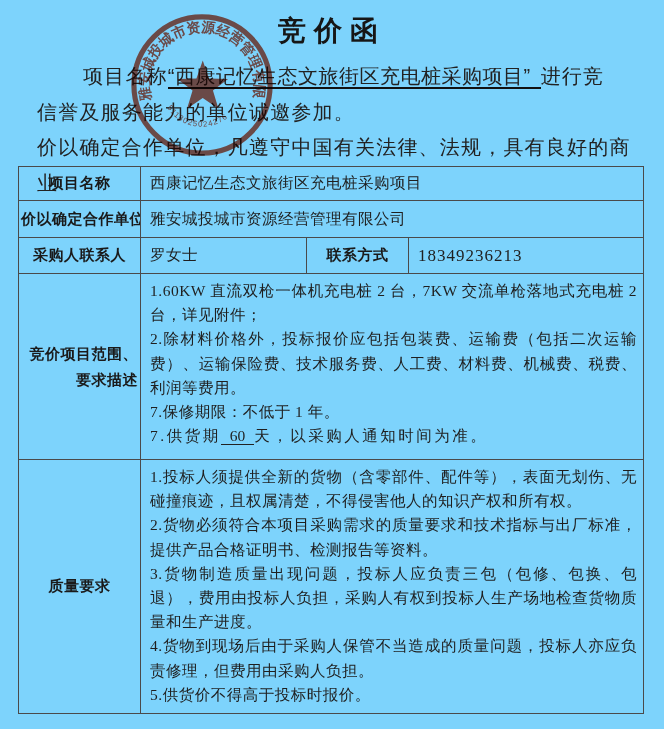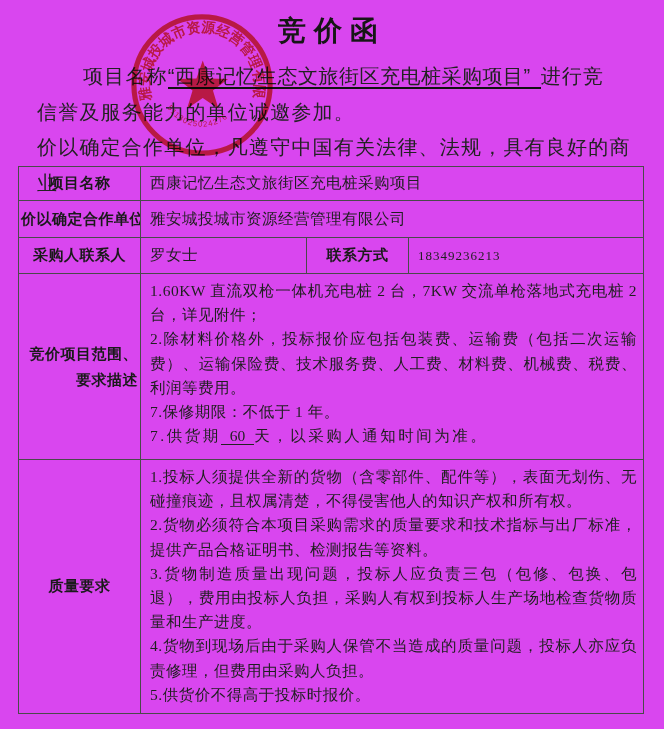--- a/index.html
+++ b/index.html
@@ -1,19 +1,19 @@
 <!DOCTYPE html>
 <html><head>
 <meta charset="utf-8">
 <style>
   html,body { margin:0; padding:0; background:#ffffff; }
   .page {
     position:relative;
     width:664px; height:729px;
-    background:#d946ef;
+    background:#7dd3fc;
     color:#1c1c1c;
     font-family:"Liberation Serif","DejaVu Serif",serif;
     overflow:hidden;
   }
   .title {
     position:absolute; top:12px; left:0; width:100%;
     margin:0; text-align:center;
     font-size:28px; font-weight:bold; letter-spacing:8px;
     font-family:"Liberation Serif","DejaVu Serif",serif;
     color:#161616;
@@ -54,21 +54,21 @@
   }
   .lbl div { line-height:26px;text-align:right; }
   .val {
     padding:2px 8px 2px 9px;
     color:#1f1f1f;
     letter-spacing:0.5px;
     margin-top:41px;
   }
   .val.num {
     font-family:"Liberation Serif","DejaVu Serif",serif;
-    font-size:13px; letter-spacing:1px;
+    font-size:17px; letter-spacing:1px;
   }
   .val.multi { padding:5px 6px 5px 9px; vertical-align:top; }
   .item {
     line-height:24.2px;
     text-align:justify;
     text-justify:inter-character;
     word-break:break-all;
   }
   .item.spread { letter-spacing:2.5px; }
   .u-num {

